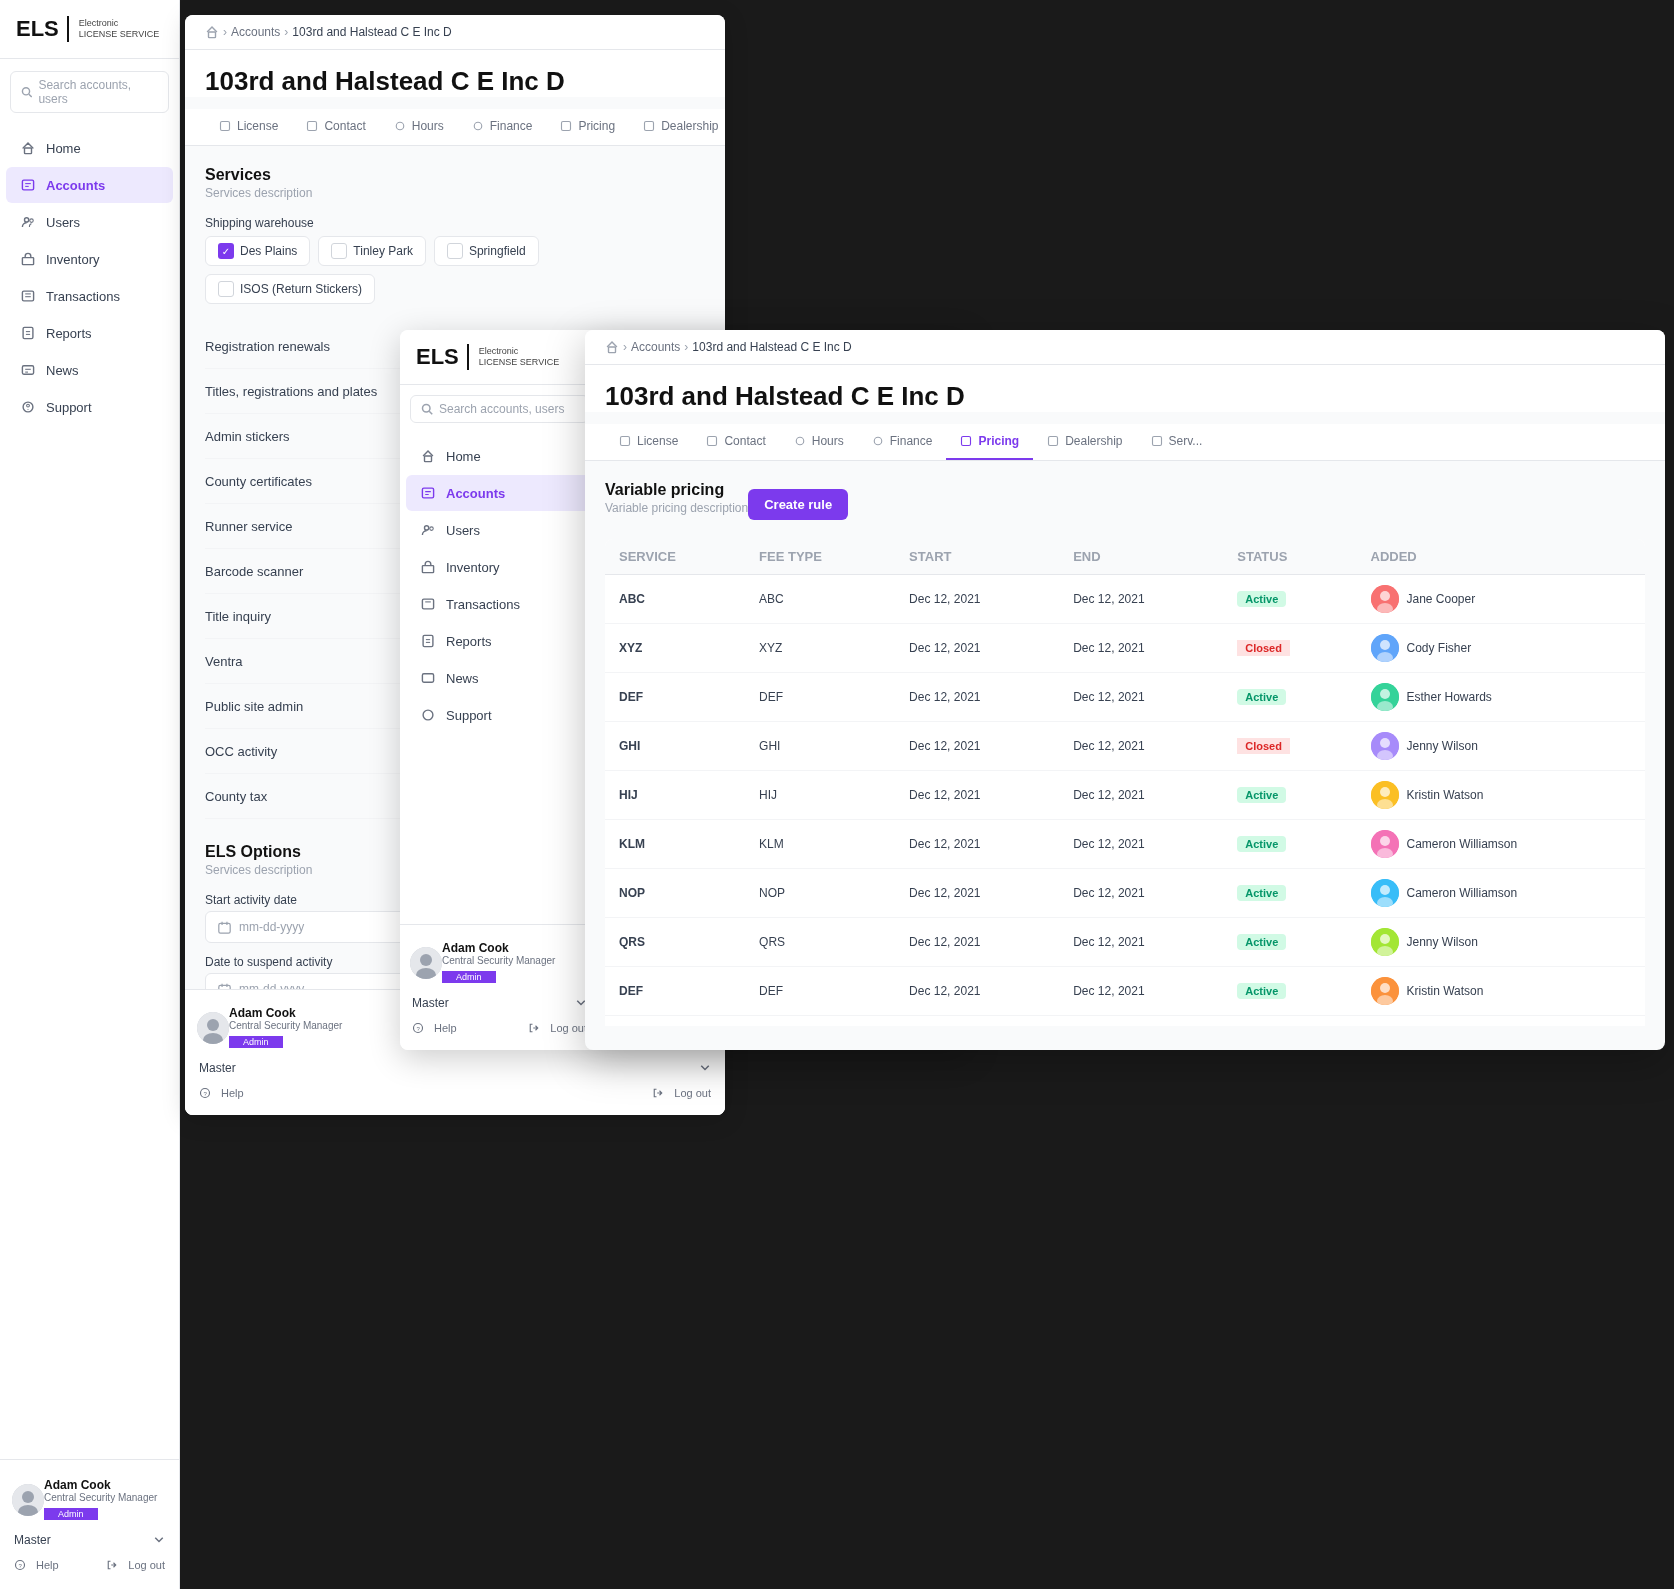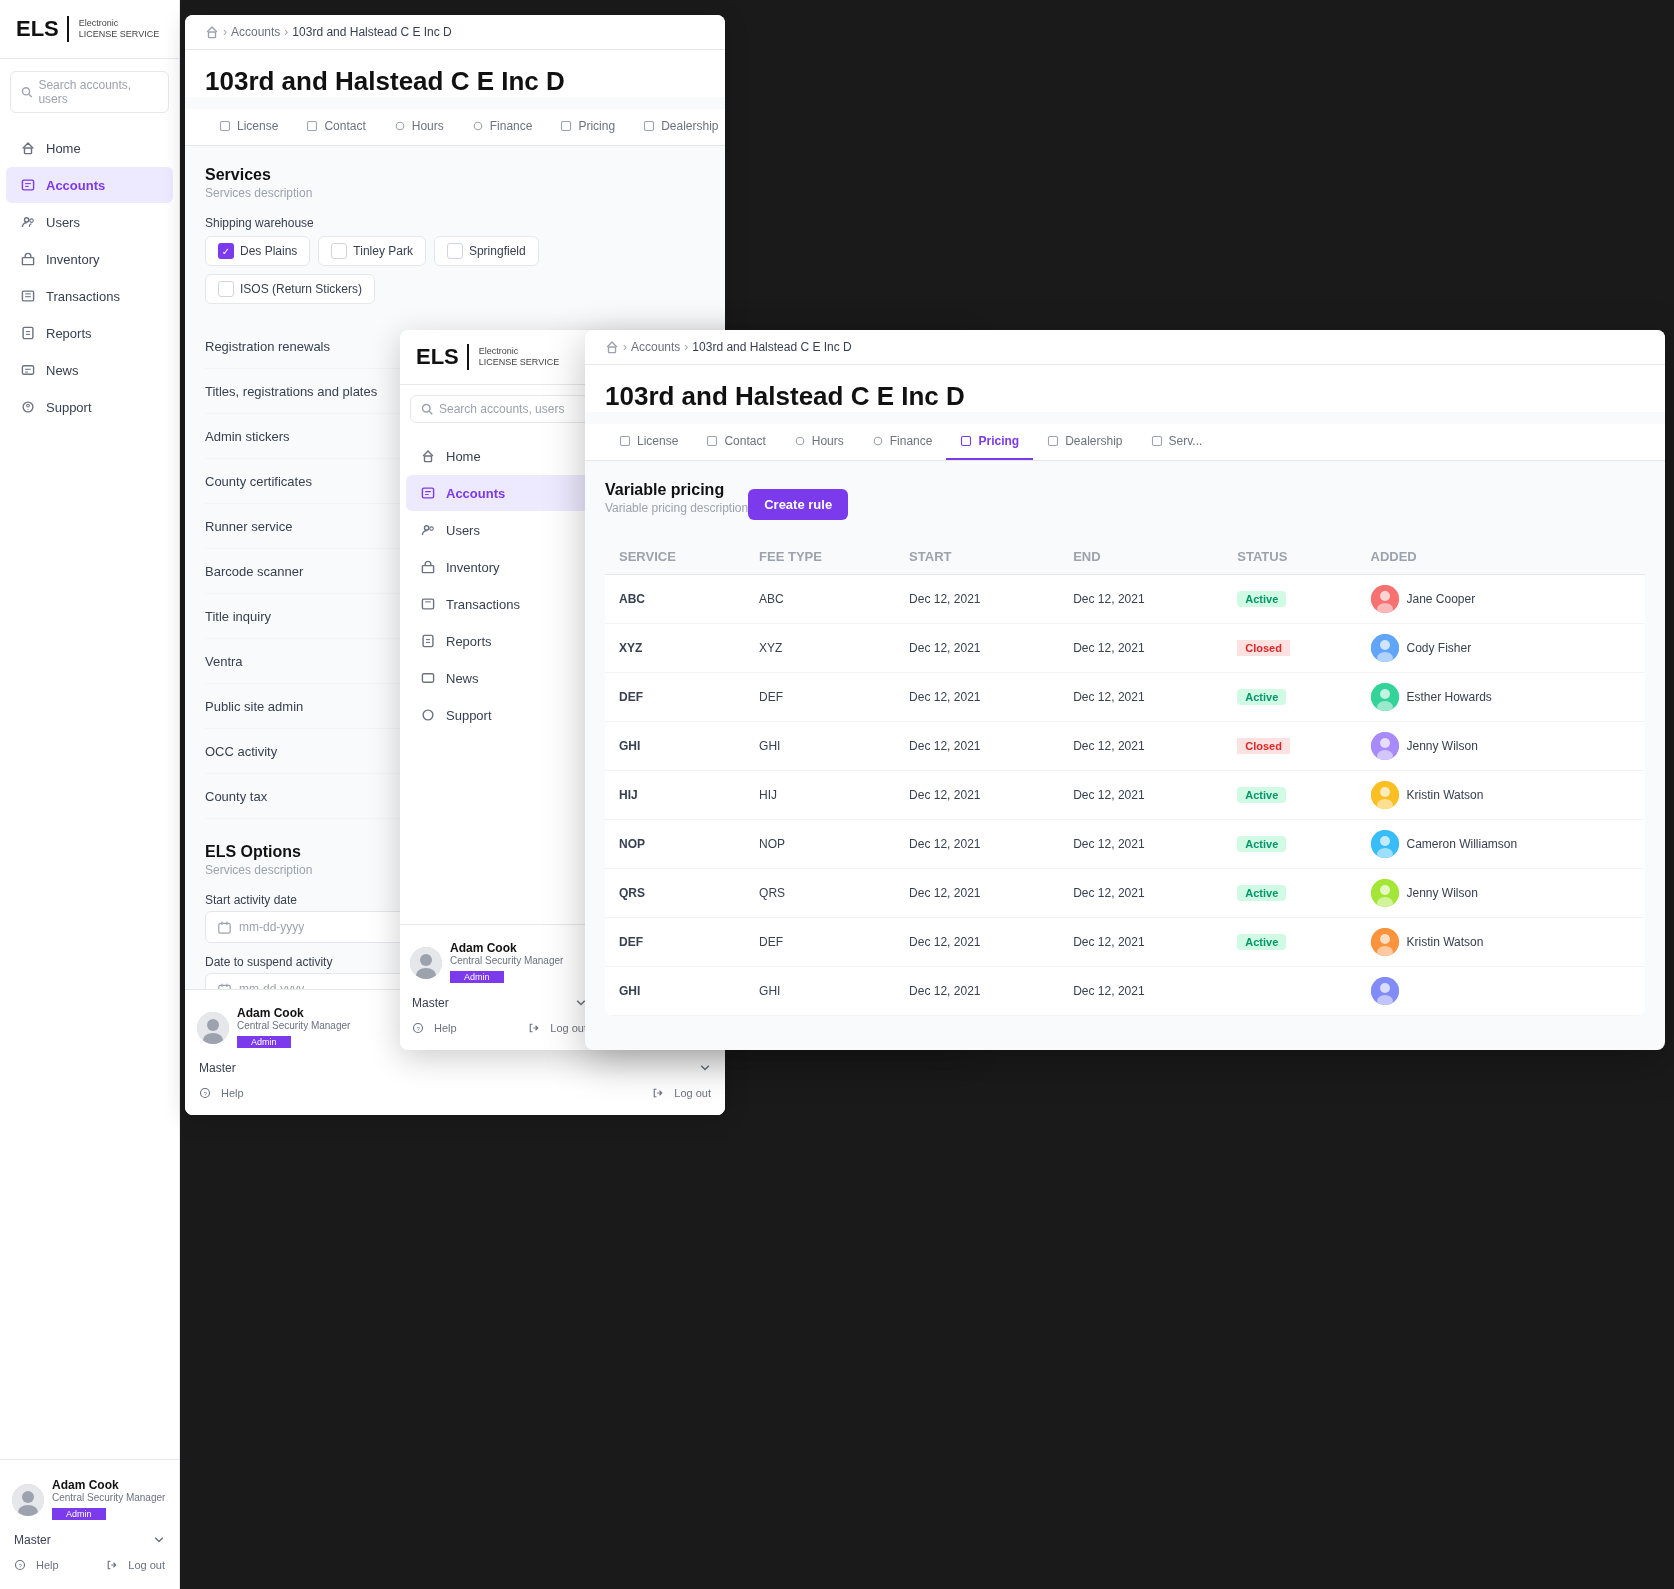--- a/index.html
+++ b/index.html
@@ -36,21 +36,21 @@
       padding: 10px 14px;
       font-size: 13px; color: #374151;
       cursor: pointer; border-radius: 6px; margin: 1px 6px;
     }
     .nav-item.active { background: #ede9fe; color: #7c3aed; font-weight: 600; }
     .nav-icon { width: 16px; height: 16px; display: flex; align-items: center; justify-content: center; }
     .sidebar-footer {
       padding: 12px;
       border-top: 1px solid #e5e7eb;
     }
-    .user-info { display: flex; align-items: center; gap: 8px; padding: 6px 0; }
+    .user-info { display: flex; align-items: center; padding: 6px 0; }
     .avatar { width: 32px; height: 32px; border-radius: 50%; background: #d1d5db; overflow: hidden; flex-shrink: 0; }
     .user-details { flex: 1; }
     .user-name { font-size: 12px; font-weight: 600; color: #111; }
     .user-role { font-size: 10px; color: #6b7280; }
     .admin-badge { background: #7c3aed; color: #fff; font-size: 9px; padding: 1px 14px; border-radius: 0; display: inline-block; margin-top: 2px; }
     .master-row { display: flex; align-items: center; justify-content: space-between; padding: 6px 2px; font-size: 12px; color: #374151; }
     .footer-links { display: flex; justify-content: space-between; padding: 6px 2px; }
     .footer-link { font-size: 11px; color: #6b7280; display: flex; align-items: center; gap: 10px; cursor: pointer; }
 
     
@@ -865,20 +865,39 @@
                     <circle cx="14" cy="14" r="14" fill="#fbbf24"></circle>
                     <circle cx="14" cy="11" r="5" fill="rgba(255,255,255,0.7)"></circle>
                     <ellipse cx="14" cy="24" rx="8" ry="6" fill="rgba(255,255,255,0.5)"></ellipse>
                   </svg>
         </div>
         <span>Kristin Watson</span>
       </div>
     </td>
   </tr>
           <tr>
+    <td style="font-weight:600">KLM</td>
+    <td>KLM</td>
+    <td>Dec 12, 2021</td>
+    <td>Dec 12, 2021</td>
+    <td><span class="status-active">Active</span></td>
+    <td>
+      <div class="td-user">
+        <div class="td-avatar" style="background:#f472b6">
+          <svg viewBox="0 0 28 28" width="28" height="28">
+                    <circle cx="14" cy="14" r="14" fill="#f472b6"></circle>
+                    <circle cx="14" cy="11" r="5" fill="rgba(255,255,255,0.7)"></circle>
+                    <ellipse cx="14" cy="24" rx="8" ry="6" fill="rgba(255,255,255,0.5)"></ellipse>
+                  </svg>
+        </div>
+        <span>Cameron Williamson</span>
+      </div>
+    </td>
+  </tr>
+          <tr>
     <td style="font-weight:600">NOP</td>
     <td>NOP</td>
     <td>Dec 12, 2021</td>
     <td>Dec 12, 2021</td>
     <td><span class="status-active">Active</span></td>
     <td>
       <div class="td-user">
         <div class="td-avatar" style="background:#38bdf8">
           <svg viewBox="0 0 28 28" width="28" height="28">
                     <circle cx="14" cy="14" r="14" fill="#38bdf8"></circle>

